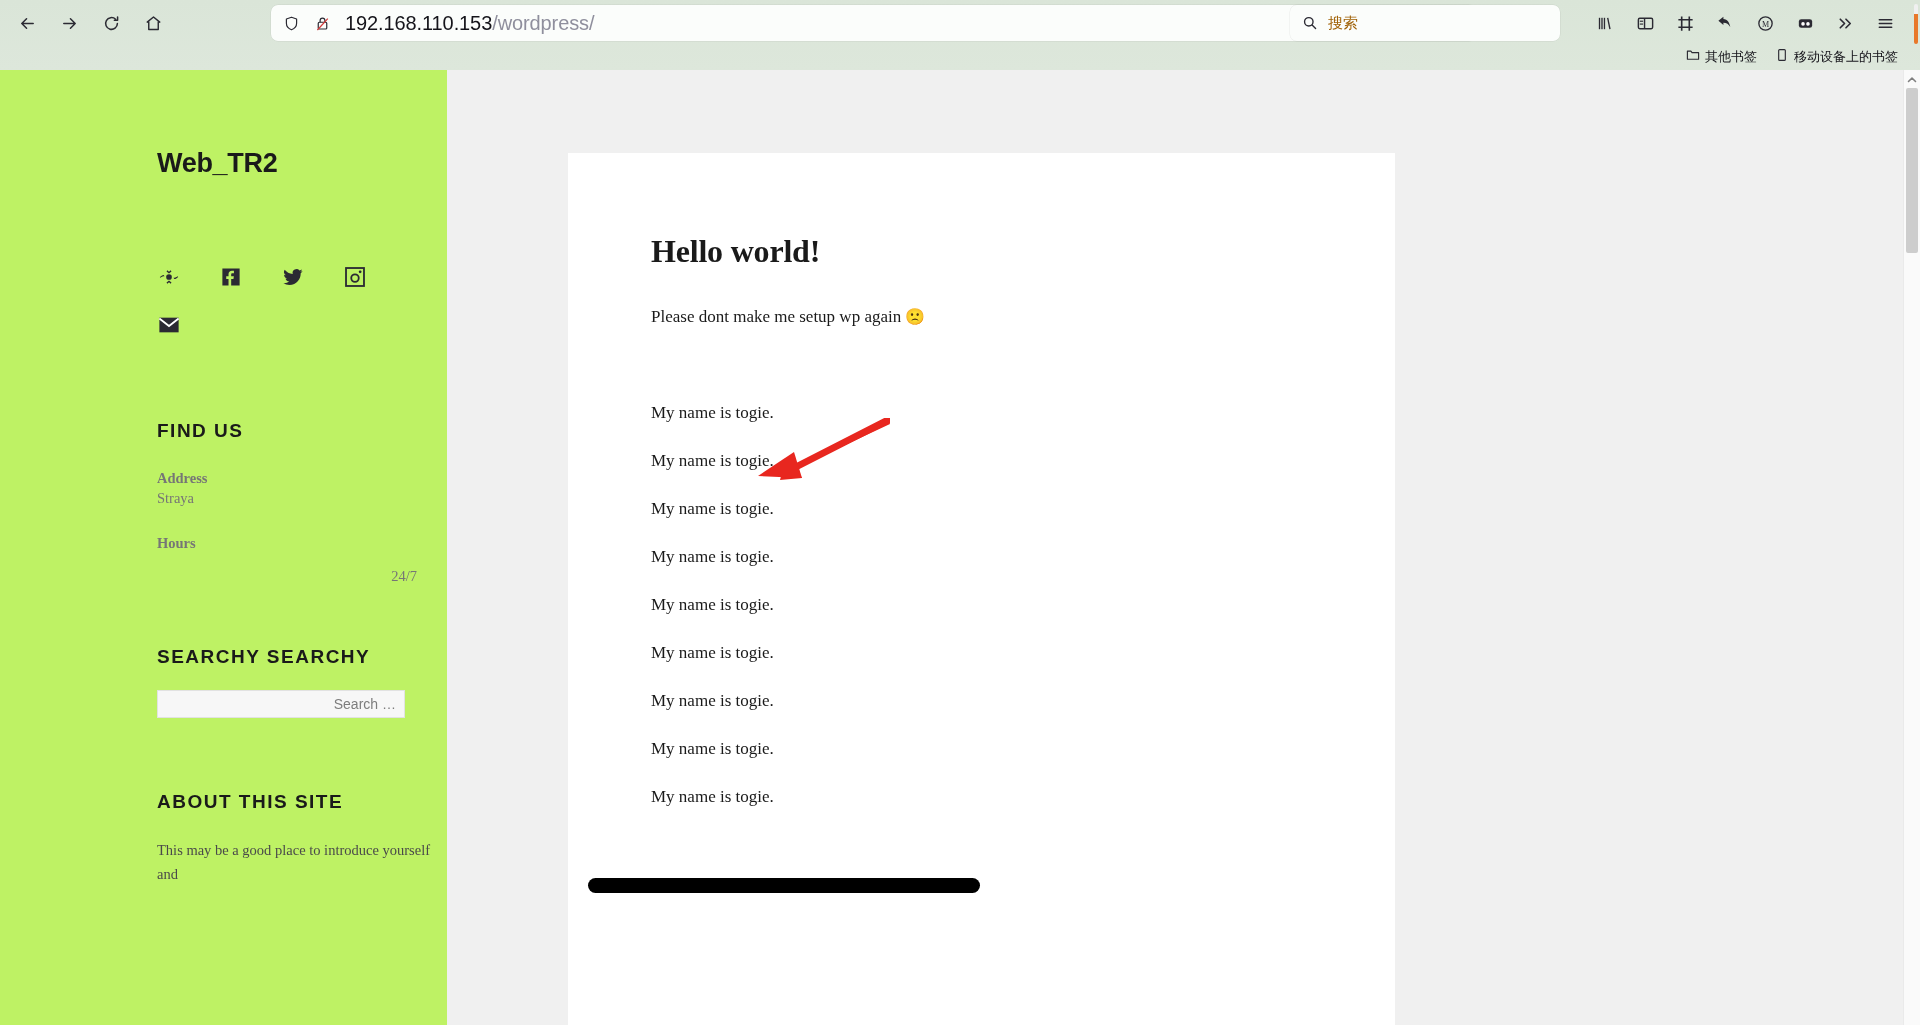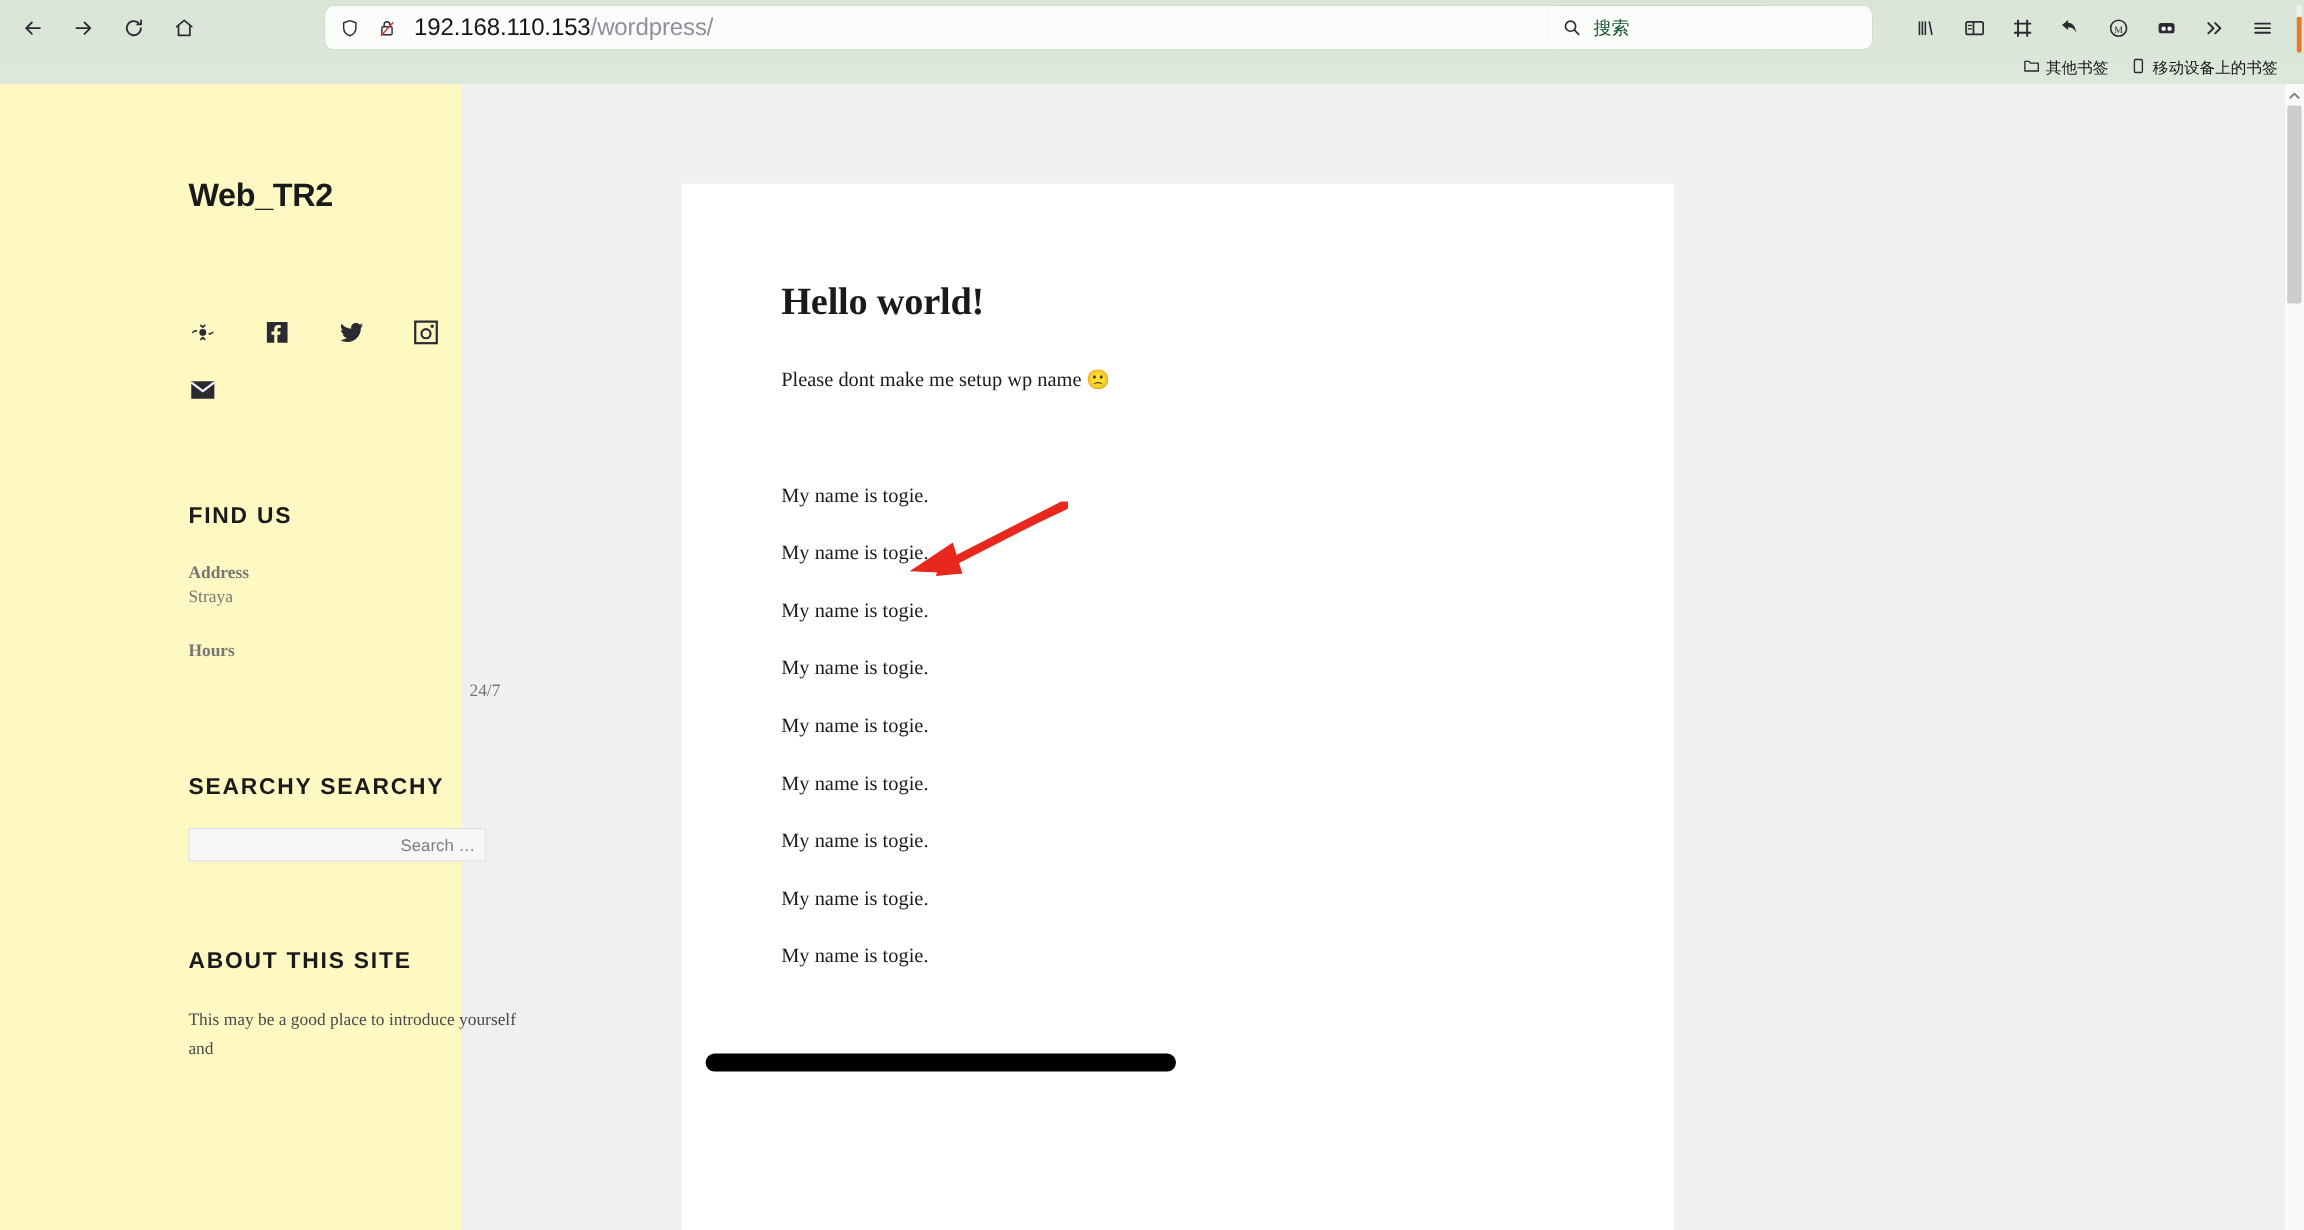--- a/index.html
+++ b/index.html
@@ -56,21 +56,21 @@
     letter-spacing: 0.1px;
   }
   #searchbar {
     position: absolute; left: 1290px; top: 5px; width: 270px; height: 36px;
     background: #fbfdfb; border-radius: 7px;
     display: flex; align-items: center;
     box-shadow: 0 0 0 0.5px rgba(0,0,0,0.07);
   }
   #searchbar .s-ico { margin-left: 12px; display: flex; }
   #search-placeholder {
-    margin-left: 10px; font-size: 15px; color: #14532d;
+    margin-left: 10px; font-size: 15px; color: #a16207;
     font-family: "Liberation Sans", sans-serif;
   }
   #toolbar-right {
     position: absolute; right: 20px; top: 5px; height: 36px;
     display: flex; align-items: center; gap: 10px;
   }
   .tb-icon {
     width: 30px; height: 30px; display: flex; align-items: center;
     justify-content: center; border-radius: 5px;
   }
@@ -89,22 +89,22 @@
 
   
   #viewport {
     position: absolute; top: 70px; left: 0;
     width: 1920px; height: 955px;
     background: #f0f0f0; overflow: hidden;
   }
 
   
   #site-sidebar {
-    position: absolute; left: 0; top: 0; width: 385px; height: 955px;
-    background: #fef9c3;
+    position: absolute; left: 0; top: 0; width: 447px; height: 955px;
+    background: #bef264;
     padding-left: 157px; padding-top: 0;
   }
   #site-title {
     position: absolute; left: 157px; top: 78px;
     font-size: 27px; font-weight: bold; color: #1a1a1a;
     font-family: "Liberation Sans", sans-serif; letter-spacing: -0.3px;
   }
   #social-row-1 {
     position: absolute; left: 157px; top: 195px;
     display: flex; align-items: center; gap: 38px;
@@ -408,21 +408,21 @@
     <div id="about-widget">
       <div class="widget-title">ABOUT THIS SITE</div>
       <div id="about-text">This may be a good place to introduce yourself and</div>
     </div>
   </div>
 
   <div id="content-card">
     <h1 id="post-title">Hello world!</h1>
 
     <div class="post-para" style="top:154px;">
-      <span>Please dont make me setup wp name</span>
+      <span>Please dont make me setup wp again</span>
       <span class="emoji">🙁</span>
     </div>
 
     <div class="post-para" style="top:250px;">My name is togie.</div>
     <div class="post-para" style="top:298px;">My name is togie.</div>
     <div class="post-para" style="top:346px;">My name is togie.</div>
     <div class="post-para" style="top:394px;">My name is togie.</div>
     <div class="post-para" style="top:442px;">My name is togie.</div>
     <div class="post-para" style="top:490px;">My name is togie.</div>
     <div class="post-para" style="top:538px;">My name is togie.</div>

